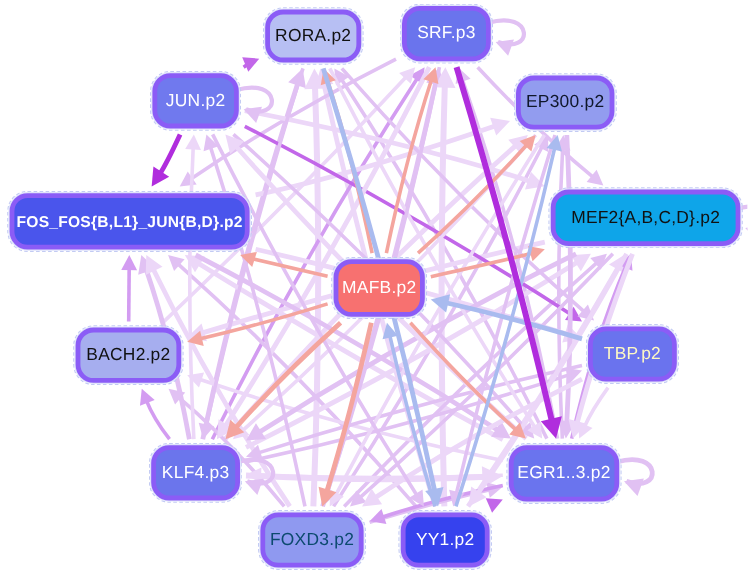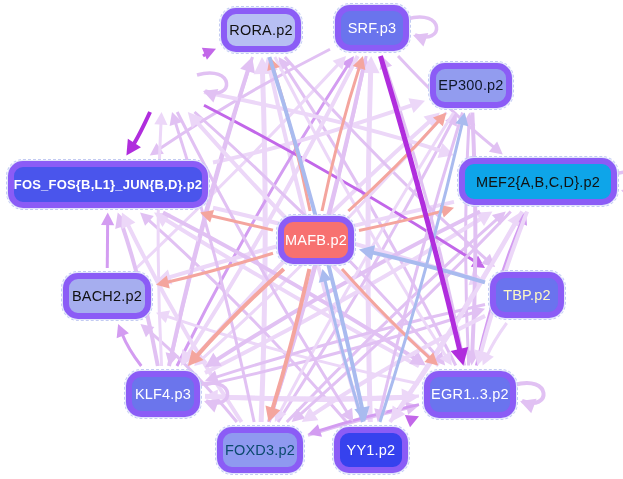--- a/index.html
+++ b/index.html
@@ -1,20 +1,20 @@
 <!DOCTYPE html>
 <html><head>
 <meta charset="utf-8">
 <style>
   html,body{margin:0;padding:0;background:#fff;}
   #stage{position:relative;width:623px;height:479px;background:#ffffff;overflow:hidden;
          font-family:"Liberation Sans","DejaVu Sans",sans-serif;}
   #edge-layer{position:absolute;left:0;top:0;width:623px;height:479px;}
   .node{position:absolute;display:flex;align-items:center;justify-content:center;
-        border-radius:15px;border:6px solid #8b5cf6;
+        border-radius:15px;border:4px solid #8b5cf6;
         box-shadow:0 0 0 1px #e0e4fb;
         outline:1px dashed #c3cbf3;outline-offset:1px;
         box-sizing:border-box;cursor:pointer;}
   .node span{font-size:14.5px;letter-spacing:0.2px;white-space:nowrap;pointer-events:none;}
   .node.small-label span{font-size:13px;font-weight:bold;}
 </style>
 </head>
 <body>
 
 <div id="stage">
@@ -180,20 +180,23 @@
       <path d="M514,385 C552,374 552,412 522,401" fill="none" stroke="#e1c1f3" stroke-width="4"></path>
       <polygon points="520,401 536.5640000000001,398.7 531.26,413.364" fill="#e1c1f3"></polygon>
     </svg>
 
 <div class="node" style="left: 221px; top: 8px; width: 80px; height: 44px; background: rgb(183, 191, 243);">
       <span style="color: rgb(17, 17, 17);">RORA.p2</span>
     </div>
     <div class="node" style="left: 335px; top: 5px; width: 74px; height: 46px; background: rgb(106, 116, 237);">
       <span style="color: rgb(255, 255, 255);">SRF.p3</span>
     </div>
+    <div class="node" style="left: 127px; top: 61px; width: 72px; height: 46px; background: rgb(112, 121, 238);">
+      <span style="color: rgb(255, 255, 255);">JUN.p2</span>
+    </div>
     <div class="node" style="left: 430px; top: 62.5px; width: 82px; height: 45px; background: rgb(146, 156, 239);">
       <span style="color: #0f172a;">EP300.p2</span>
     </div>
     <div class="node small-label" style="left: 8px; top: 160.5px; width: 200px; height: 47px; background: rgb(74, 85, 236);">
       <span style="color: rgb(255, 255, 255);">FOS_FOS{B,L1}_JUN{B,D}.p2</span>
     </div>
     <div class="node" style="left: 459px; top: 158px; width: 158px; height: 47px; background: #0ea5e9;">
       <span style="color: rgb(17, 17, 17);">MEF2{A,B,C,D}.p2</span>
     </div>
     <div class="node" style="left: 278px; top: 216px; width: 76px; height: 48px; background: rgb(247, 113, 112);">

